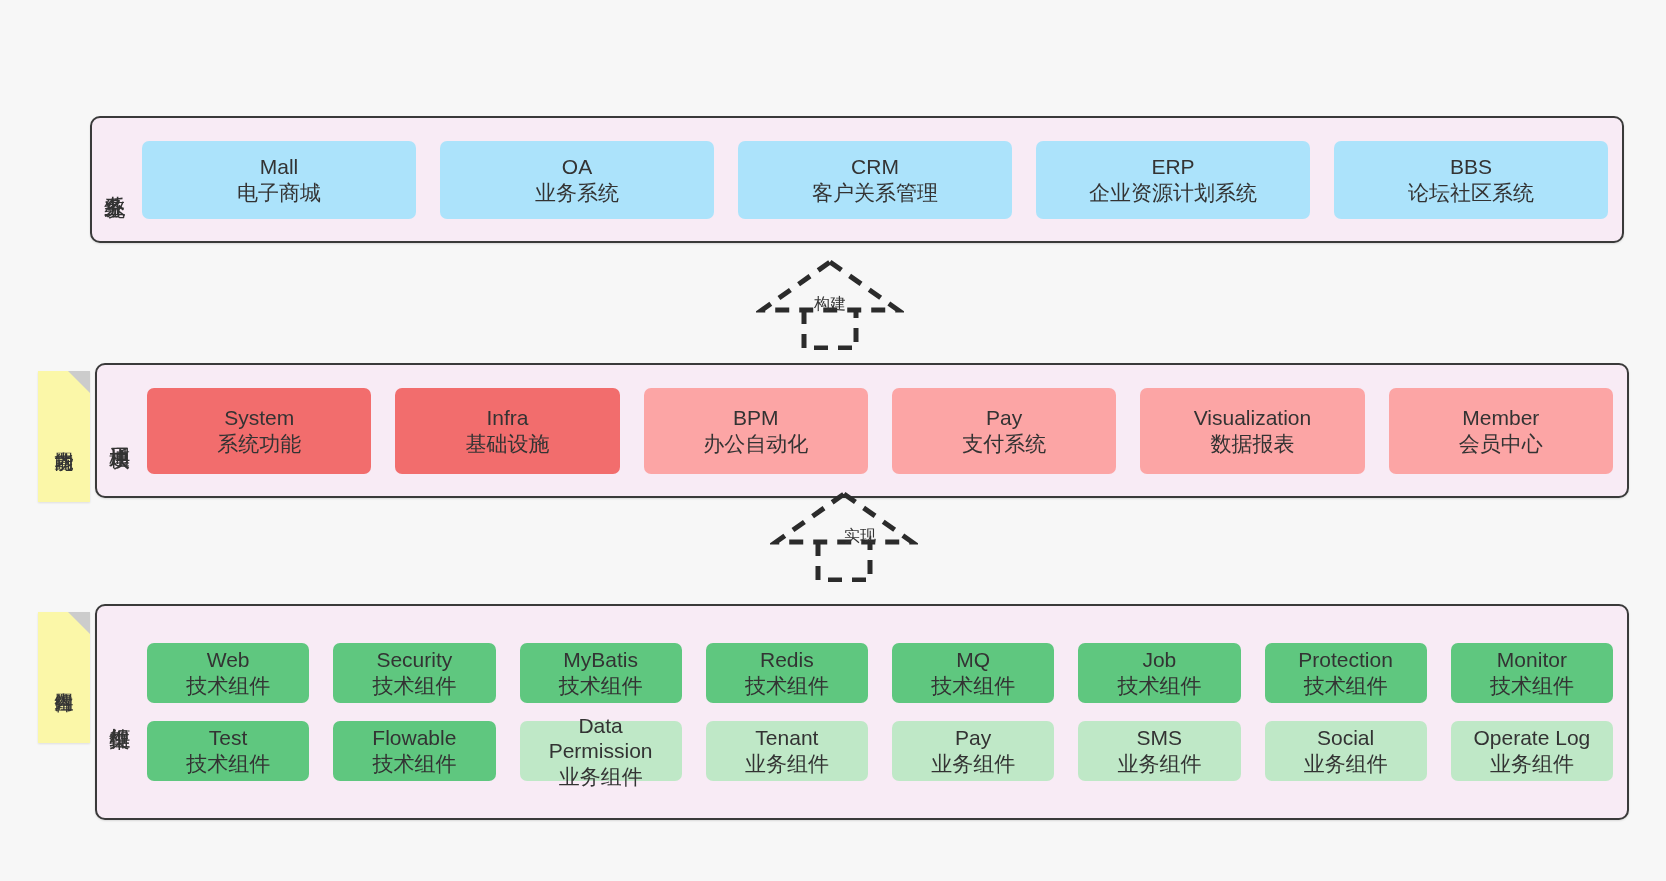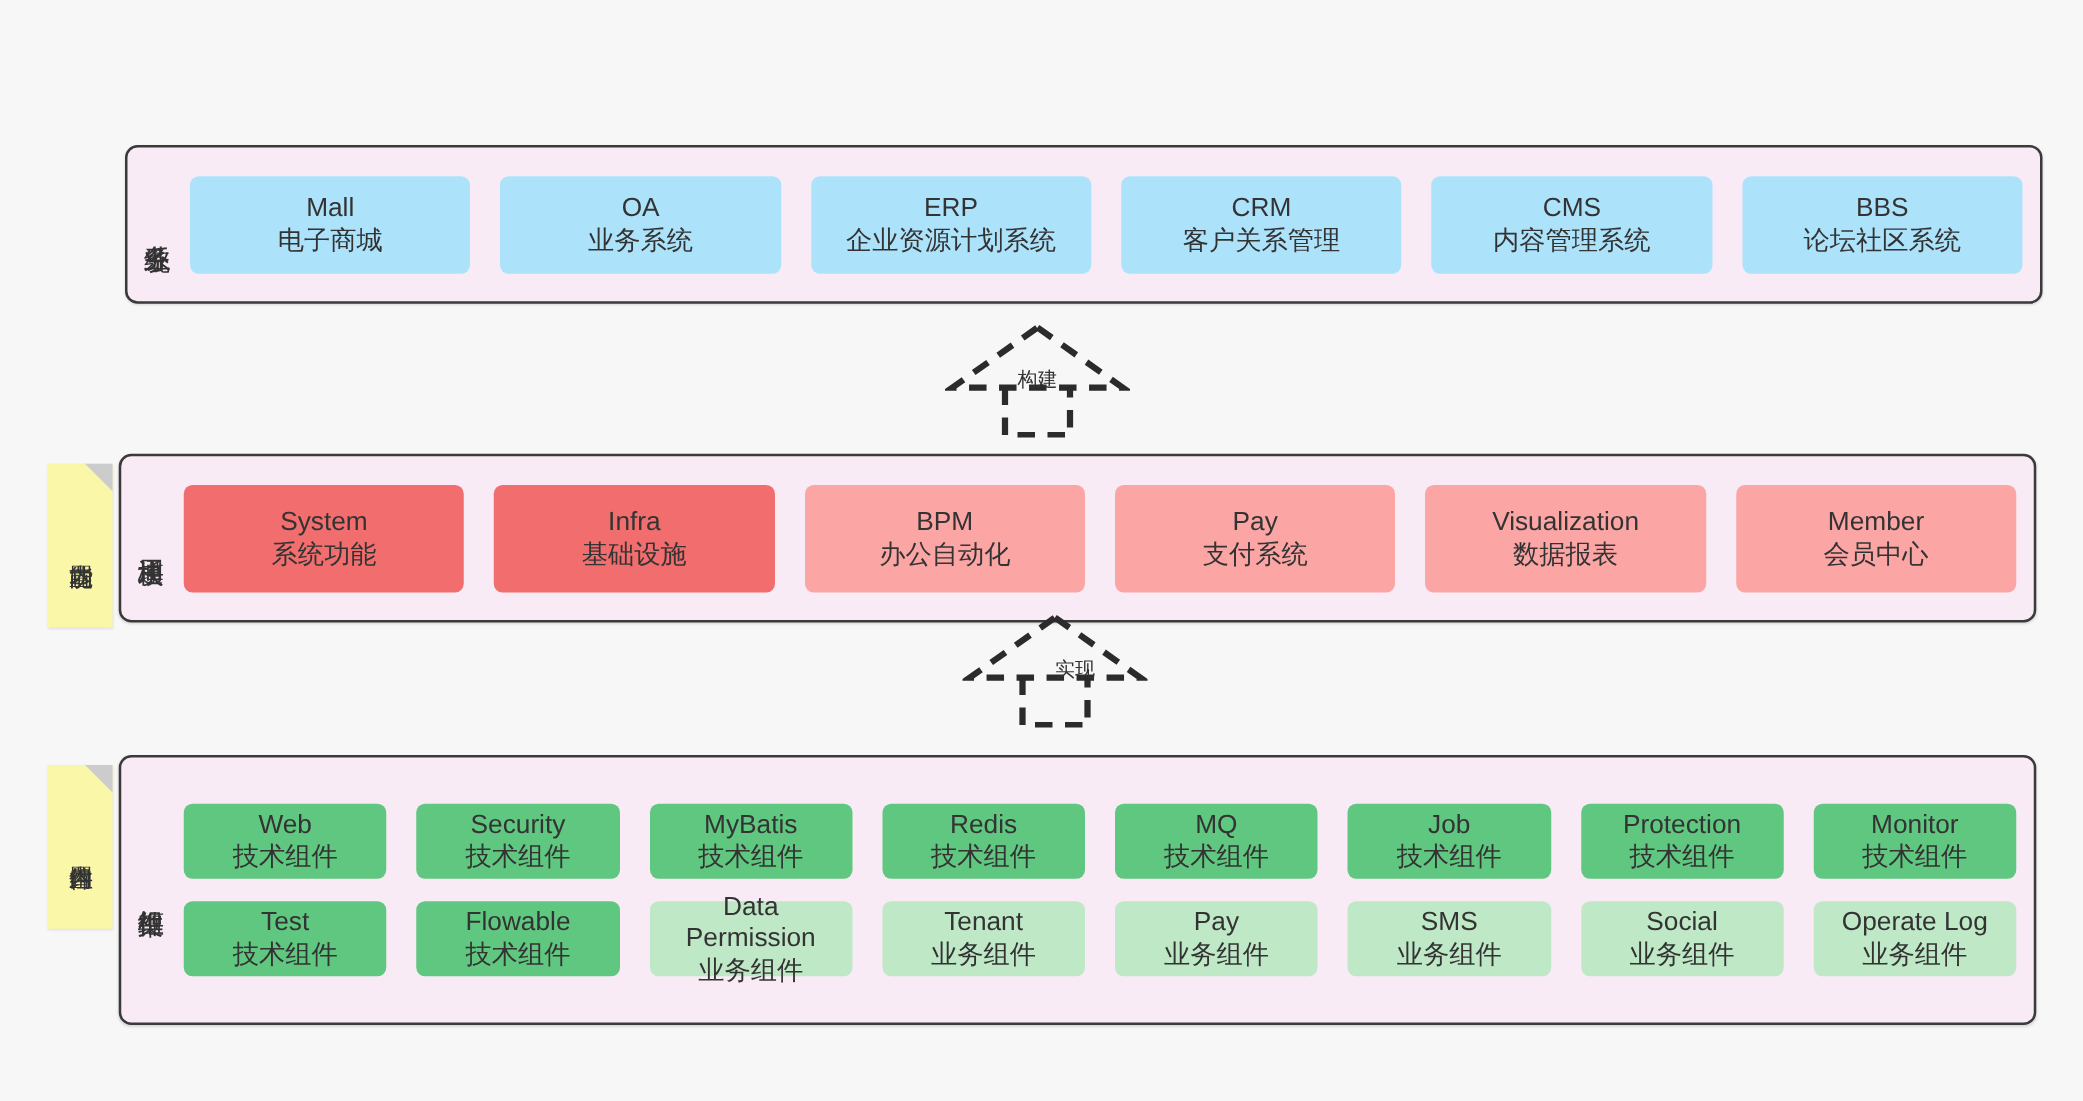--- a/index.html
+++ b/index.html
@@ -126,43 +126,39 @@
     color: #333333;
     background: transparent;
     white-space: nowrap;
   }
 </style>
 </head>
 <body>
 
 <div id="canvas">
 
-  <div class="layer" id="layer-business" style="left:100px; top:116px; width:1534px; height:127px;">
+  <div class="layer" id="layer-business" style="left:90px; top:116px; width:1534px; height:127px;">
     <div class="layer-title">业务系统</div>
     <div class="layer-body">
       <div class="row">
         <div class="box c-blue h-biz">
           <span class="title-en">Mall</span>
           <span class="title-cn">电子商城</span>
         </div>
         <div class="box c-blue h-biz">
           <span class="title-en">OA</span>
           <span class="title-cn">业务系统</span>
         </div>
         <div class="box c-blue h-biz">
+          <span class="title-en">CRM</span>
+          <span class="title-cn">客户关系管理</span>
+        </div>
+        <div class="box c-blue h-biz">
           <span class="title-en">ERP</span>
           <span class="title-cn">企业资源计划系统</span>
-        </div>
-        <div class="box c-blue h-biz">
-          <span class="title-en">CRM</span>
-          <span class="title-cn">客户关系管理</span>
-        </div>
-        <div class="box c-blue h-biz">
-          <span class="title-en">CMS</span>
-          <span class="title-cn">内容管理系统</span>
         </div>
         <div class="box c-blue h-biz">
           <span class="title-en">BBS</span>
           <span class="title-cn">论坛社区系统</span>
         </div>
       </div>
     </div>
   </div>
 
   <div class="arrow" style="left:756px; top:258px; width:148px; height:92px;">

